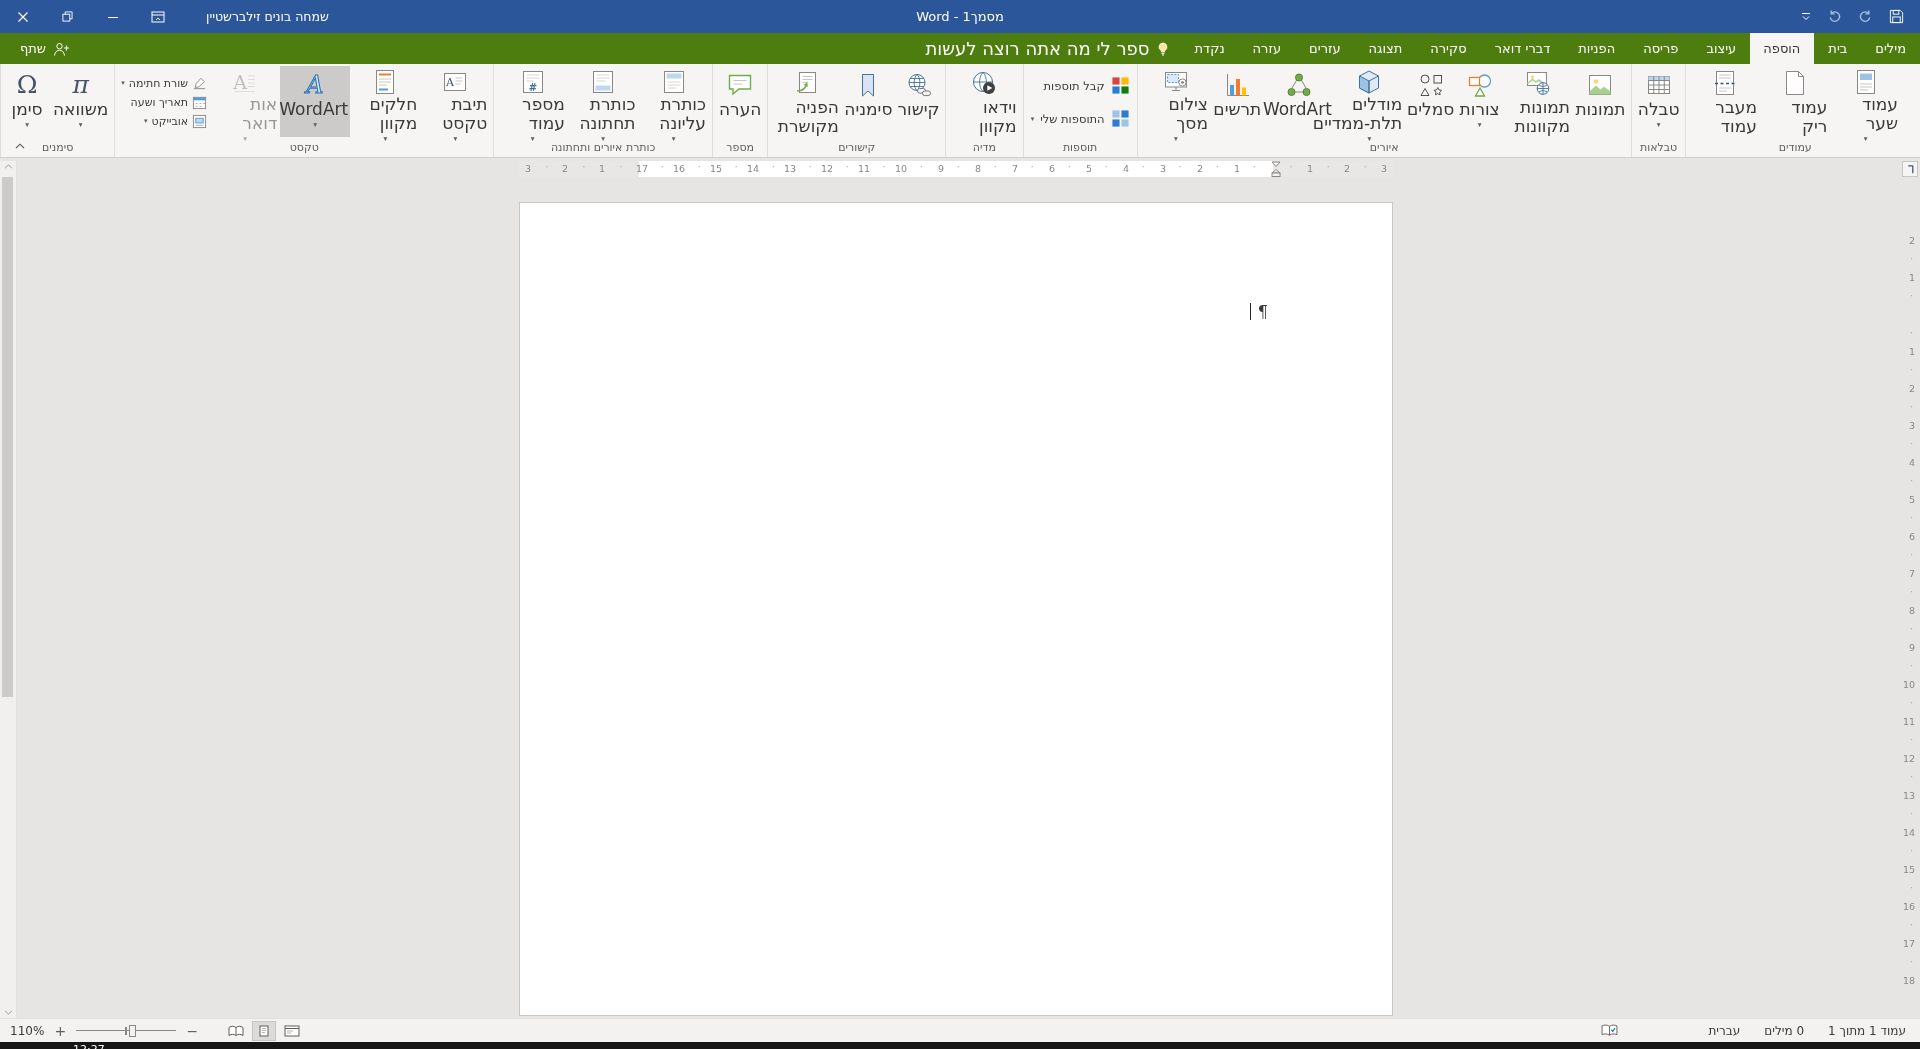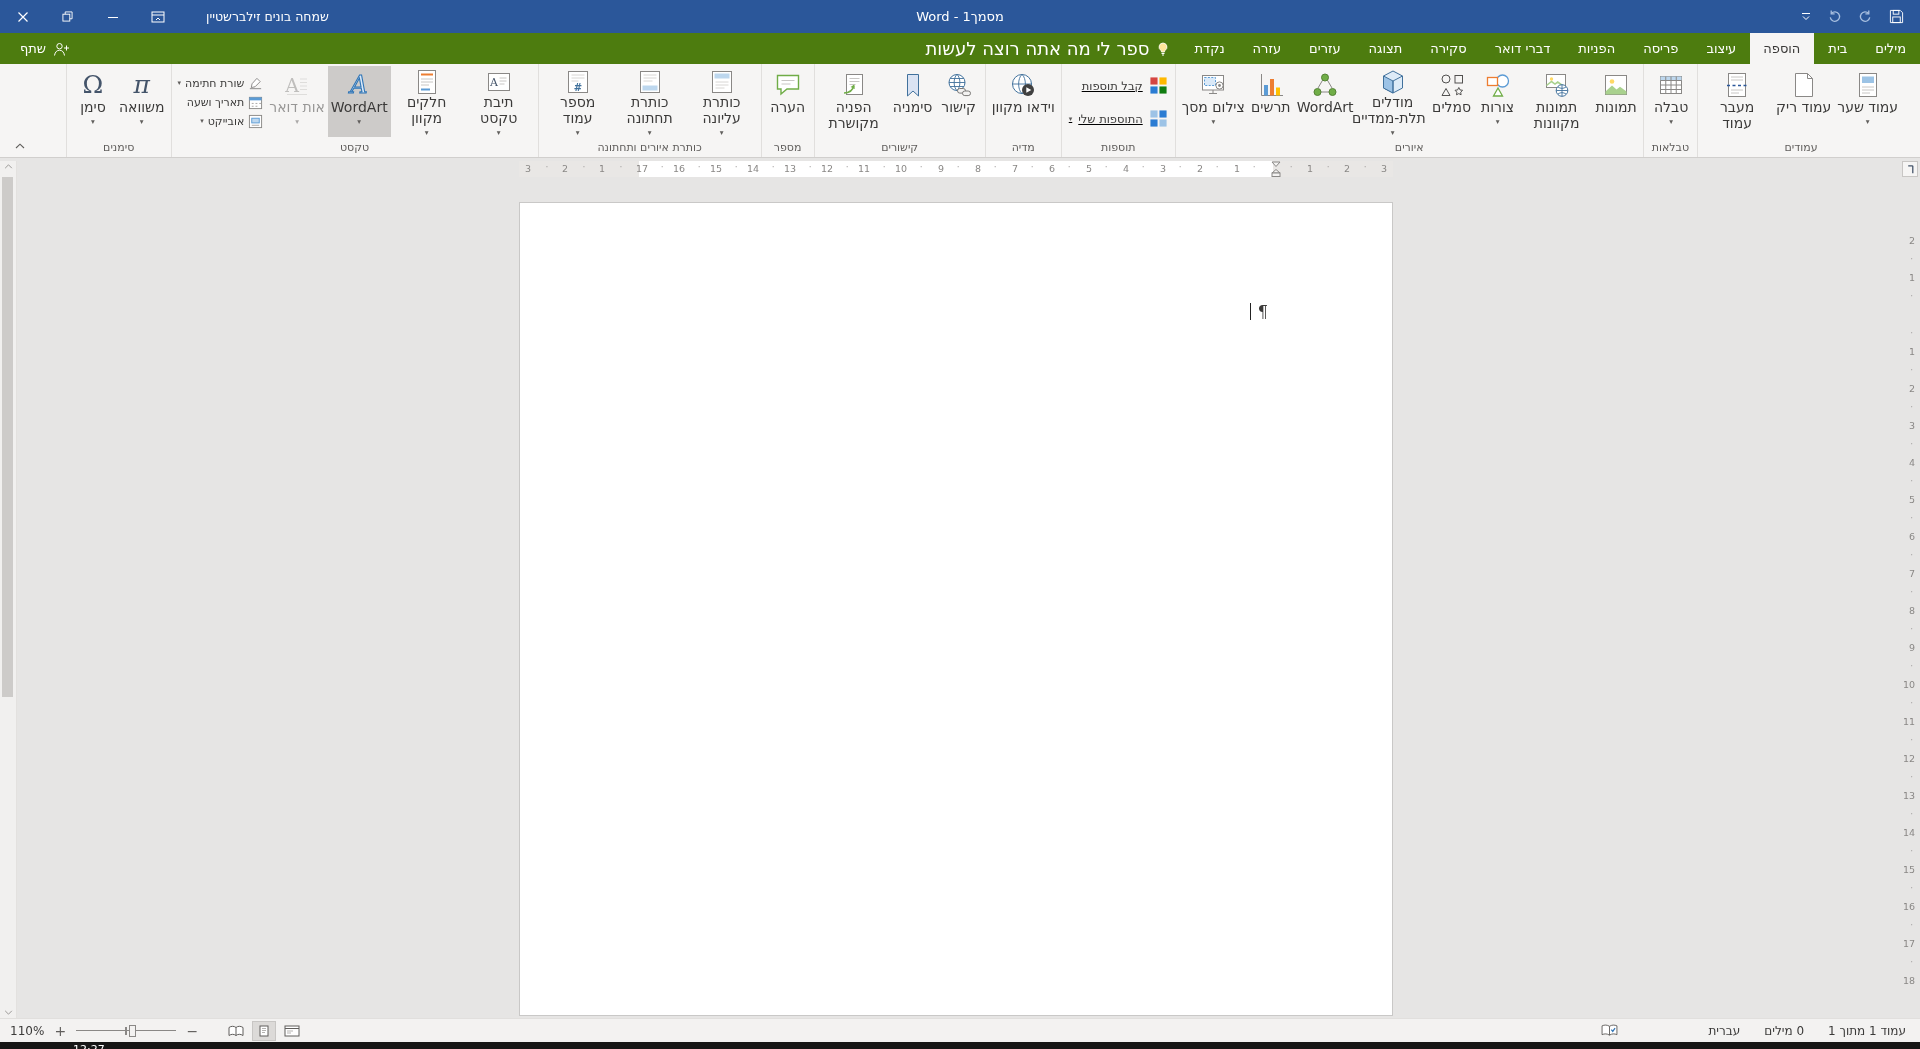--- a/index.html
+++ b/index.html
@@ -24,27 +24,27 @@
   .tab { padding:0 14px; display:flex; align-items:center; font-size:13px; color:#fff; white-space:nowrap; }
   .tab.active { background:#f6f5f4; color:#3b3a39;padding-left:13px; }
   
   .ribbon { position:absolute; top:64px; left:0; right:0; height:94px; background:#f6f5f4; border-bottom:1px solid #d1cfcd; }
   .rgroups { display:flex; height:100%; padding-right:16px; align-items:stretch; }
   .rgroup { display:flex; flex-direction:column; border-left:1px solid #e1dfdd; padding:2px 3px 0; }
   .rcontent { flex:1; display:flex; align-items:flex-start; }
   .rgname { font-size:11px; color:#605e5c; text-align:center; padding:1px 5px 3px; white-space:nowrap; }
   .rlarge { display:flex; flex-direction:column; align-items:center; min-width:46px; max-width:76px; padding:3px 3px 1px; height:71px; }
   .rlarge .ricon { height:31px; display:flex; align-items:center; justify-content:center; }
-  .rlabel { font-size:14px; line-height:1.12; color:#3b3a39; text-align:center; max-width:66px; }
+  .rlabel { font-size:17px; line-height:1.12; color:#3b3a39; text-align:right; max-width:66px; }
   .rarrow { font-size:7.5px; color:#605e5c; line-height:1; margin-top:2px; }
   .rlarge.hl { background:#cdcbc9; }
   .rlarge.dis { opacity:.5; }
   .rcol { display:flex; flex-direction:column; justify-content:center; height:72px; }
   .scol { gap:2px; }
-  .mcol { gap:10px;text-decoration:underline; }
+  .mcol { gap:10px; }
   .rsmall { display:flex; align-items:center; gap:4px; font-size:11px; color:#3b3a39; padding:1px 3px; white-space:nowrap; }
   .rmed { display:flex; align-items:center; gap:6px; font-size:11.5px; color:#3b3a39; padding:2px 4px; white-space:nowrap; }
   .sarrow { font-size:7px; color:#605e5c; }
   .sicon { display:flex; align-items:center; }
   .glyph { font-family:"DejaVu Serif", serif; font-size:25px; color:#44546a; line-height:1; font-style:italic; }
   .collapse { position:absolute; left:12px; bottom:6px; display:flex; align-items:center; justify-content:center; width:16px; height:10px; }
   
   .workspace { position:absolute; top:159px; left:0; right:0; height:859px; background:#e6e5e4; overflow:hidden; }
   .hruler { position:absolute; top:2px; left:519px; width:874px; height:16px; background:#e9e7e5; }
   .rband { position:absolute; left:120px; right:120px; top:0; bottom:0; background:#fff; }

